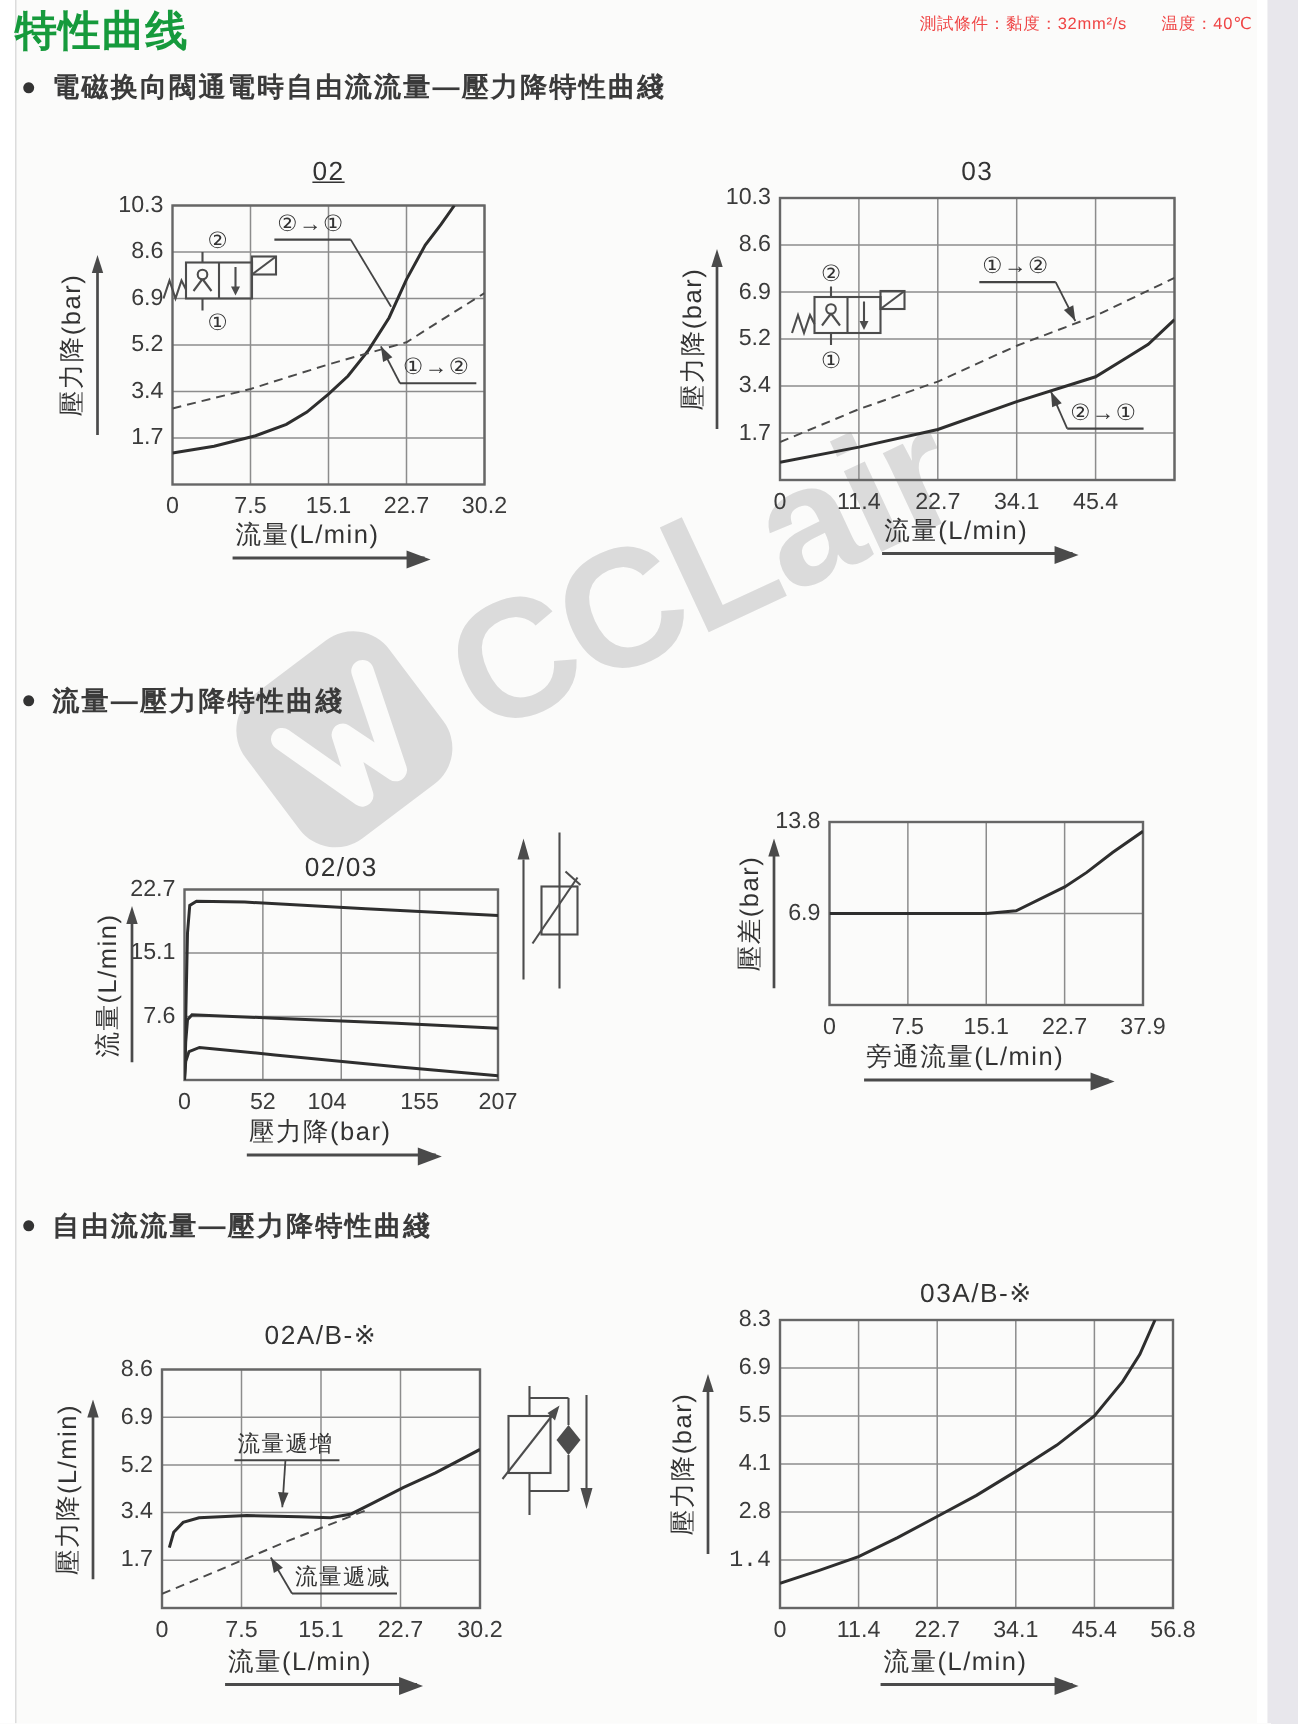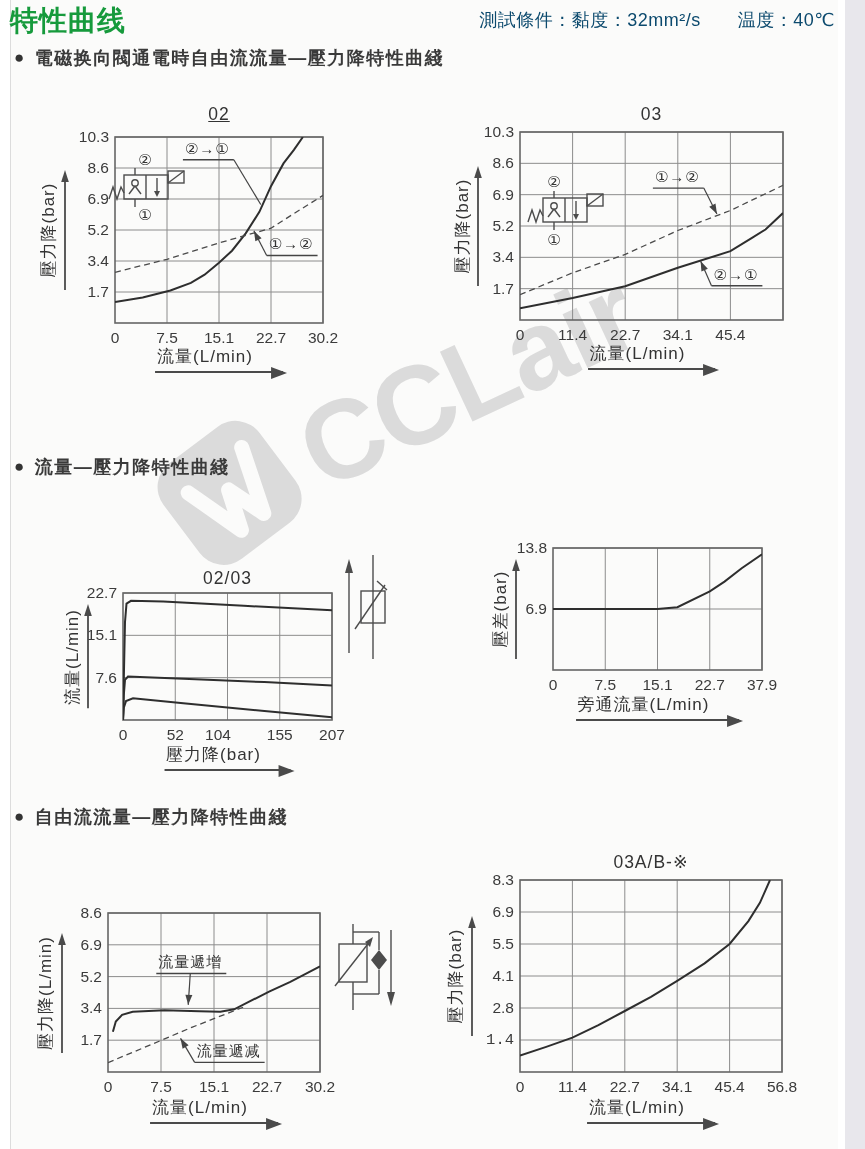--- a/index.html
+++ b/index.html
@@ -3,21 +3,21 @@
 <meta charset="utf-8">
 <style>
   html,body{margin:0;padding:0;}
   body{font-family:"Liberation Sans","DejaVu Sans",sans-serif;background:#ffffff;}
   #page{position:relative;width:865px;height:1149px;background:#fbfbfa;overflow:hidden;}
   .edge-left-white{position:absolute;left:0;top:0;width:10px;height:100%;background:#ffffff;}
   .edge-left-line{position:absolute;left:10px;top:0;width:1px;height:100%;background:#dcdcdc;}
   .edge-right-white{position:absolute;right:20px;top:0;width:7px;height:100%;background:#ffffff;}
   .edge-right-band{position:absolute;right:0;top:0;width:20px;height:100%;background:#e8e7ec;}
   #page-title{position:absolute;left:10px;top:2px;font-size:28px;font-weight:bold;color:#169a3c;letter-spacing:1px;}
-  #test-conditions{position:absolute;right:30px;top:8px;font-size:18px;color:#0c4a6e;letter-spacing:0.5px;}
+  #test-conditions{position:absolute;right:30px;top:8px;font-size:11px;color:#ef4444;letter-spacing:0.5px;}
   .section-heading{position:absolute;left:14px;font-size:18px;font-weight:600;color:#3a3a3a;letter-spacing:1.5px;display:flex;align-items:center;gap:9px;}
   .bullet{font-size:17px;color:#333;}
   #sec1{top:46px;} #sec2{top:455px;} #sec3{top:805px;}
   .watermark{position:absolute;left:175px;top:420px;display:flex;align-items:center;gap:10px;
     transform:rotate(-25deg);transform-origin:60px 120px;color:#dbdbdb;z-index:0;user-select:none;}
   .watermark .wm-text{font-size:112px;font-weight:bold;letter-spacing:-2px;line-height:1;}
   .chart{position:absolute;z-index:1;}
   #c02{left:115px;top:137px;width:208px;height:186px;}
   #c03{left:520px;top:132px;width:263px;height:188px;}
   #c0203{left:123px;top:545px;width:209px;height:127px;margin-top:48px;}
@@ -256,20 +256,21 @@
       <div class="ytick" style="top: 52px;">6.9</div>
       <div class="ytick" style="top: -9px;">13.8</div>
       <div class="ylabel" style="left: -53px; top: 61px;">壓差(bar)</div>
       <svg width="12" height="100.03999999999999" class="yarrow" style="left: -43px; top: 10.98px;">
         <line x1="6" y1="100.03999999999999" x2="6" y2="9" stroke="#4a4a4a" stroke-width="1.8"></line>
         <polygon points="6,0 2.2,12 9.8,12" fill="#4a4a4a"></polygon>
       </svg>
       <div class="xlabel-wrap" style="left: 104.5px; top: 145px;"><div class="xlabel">旁通流量(L/min)</div></div>
     </div>
   <div id="c02ab" class="chart">
+      <div class="chart-title" style="top: -33px;">02A/B-※</div>
       <svg width="212" height="159" class="plot-svg">
         <clipPath id="c02ab-clip">
           <rect x="0" y="0" width="212" height="159"></rect>
         </clipPath>
         <line x1="53" y1="0" x2="53" y2="159" stroke="#8c8c8c" stroke-width="1"></line>
         <line x1="106" y1="0" x2="106" y2="159" stroke="#8c8c8c" stroke-width="1"></line>
         <line x1="159" y1="0" x2="159" y2="159" stroke="#8c8c8c" stroke-width="1"></line>
         <line x1="212" y1="0" x2="212" y2="159" stroke="#8c8c8c" stroke-width="1"></line>
         <line x1="0" y1="127.2" x2="212" y2="127.2" stroke="#8c8c8c" stroke-width="1"></line>
         <line x1="0" y1="95.4" x2="212" y2="95.4" stroke="#8c8c8c" stroke-width="1"></line>

